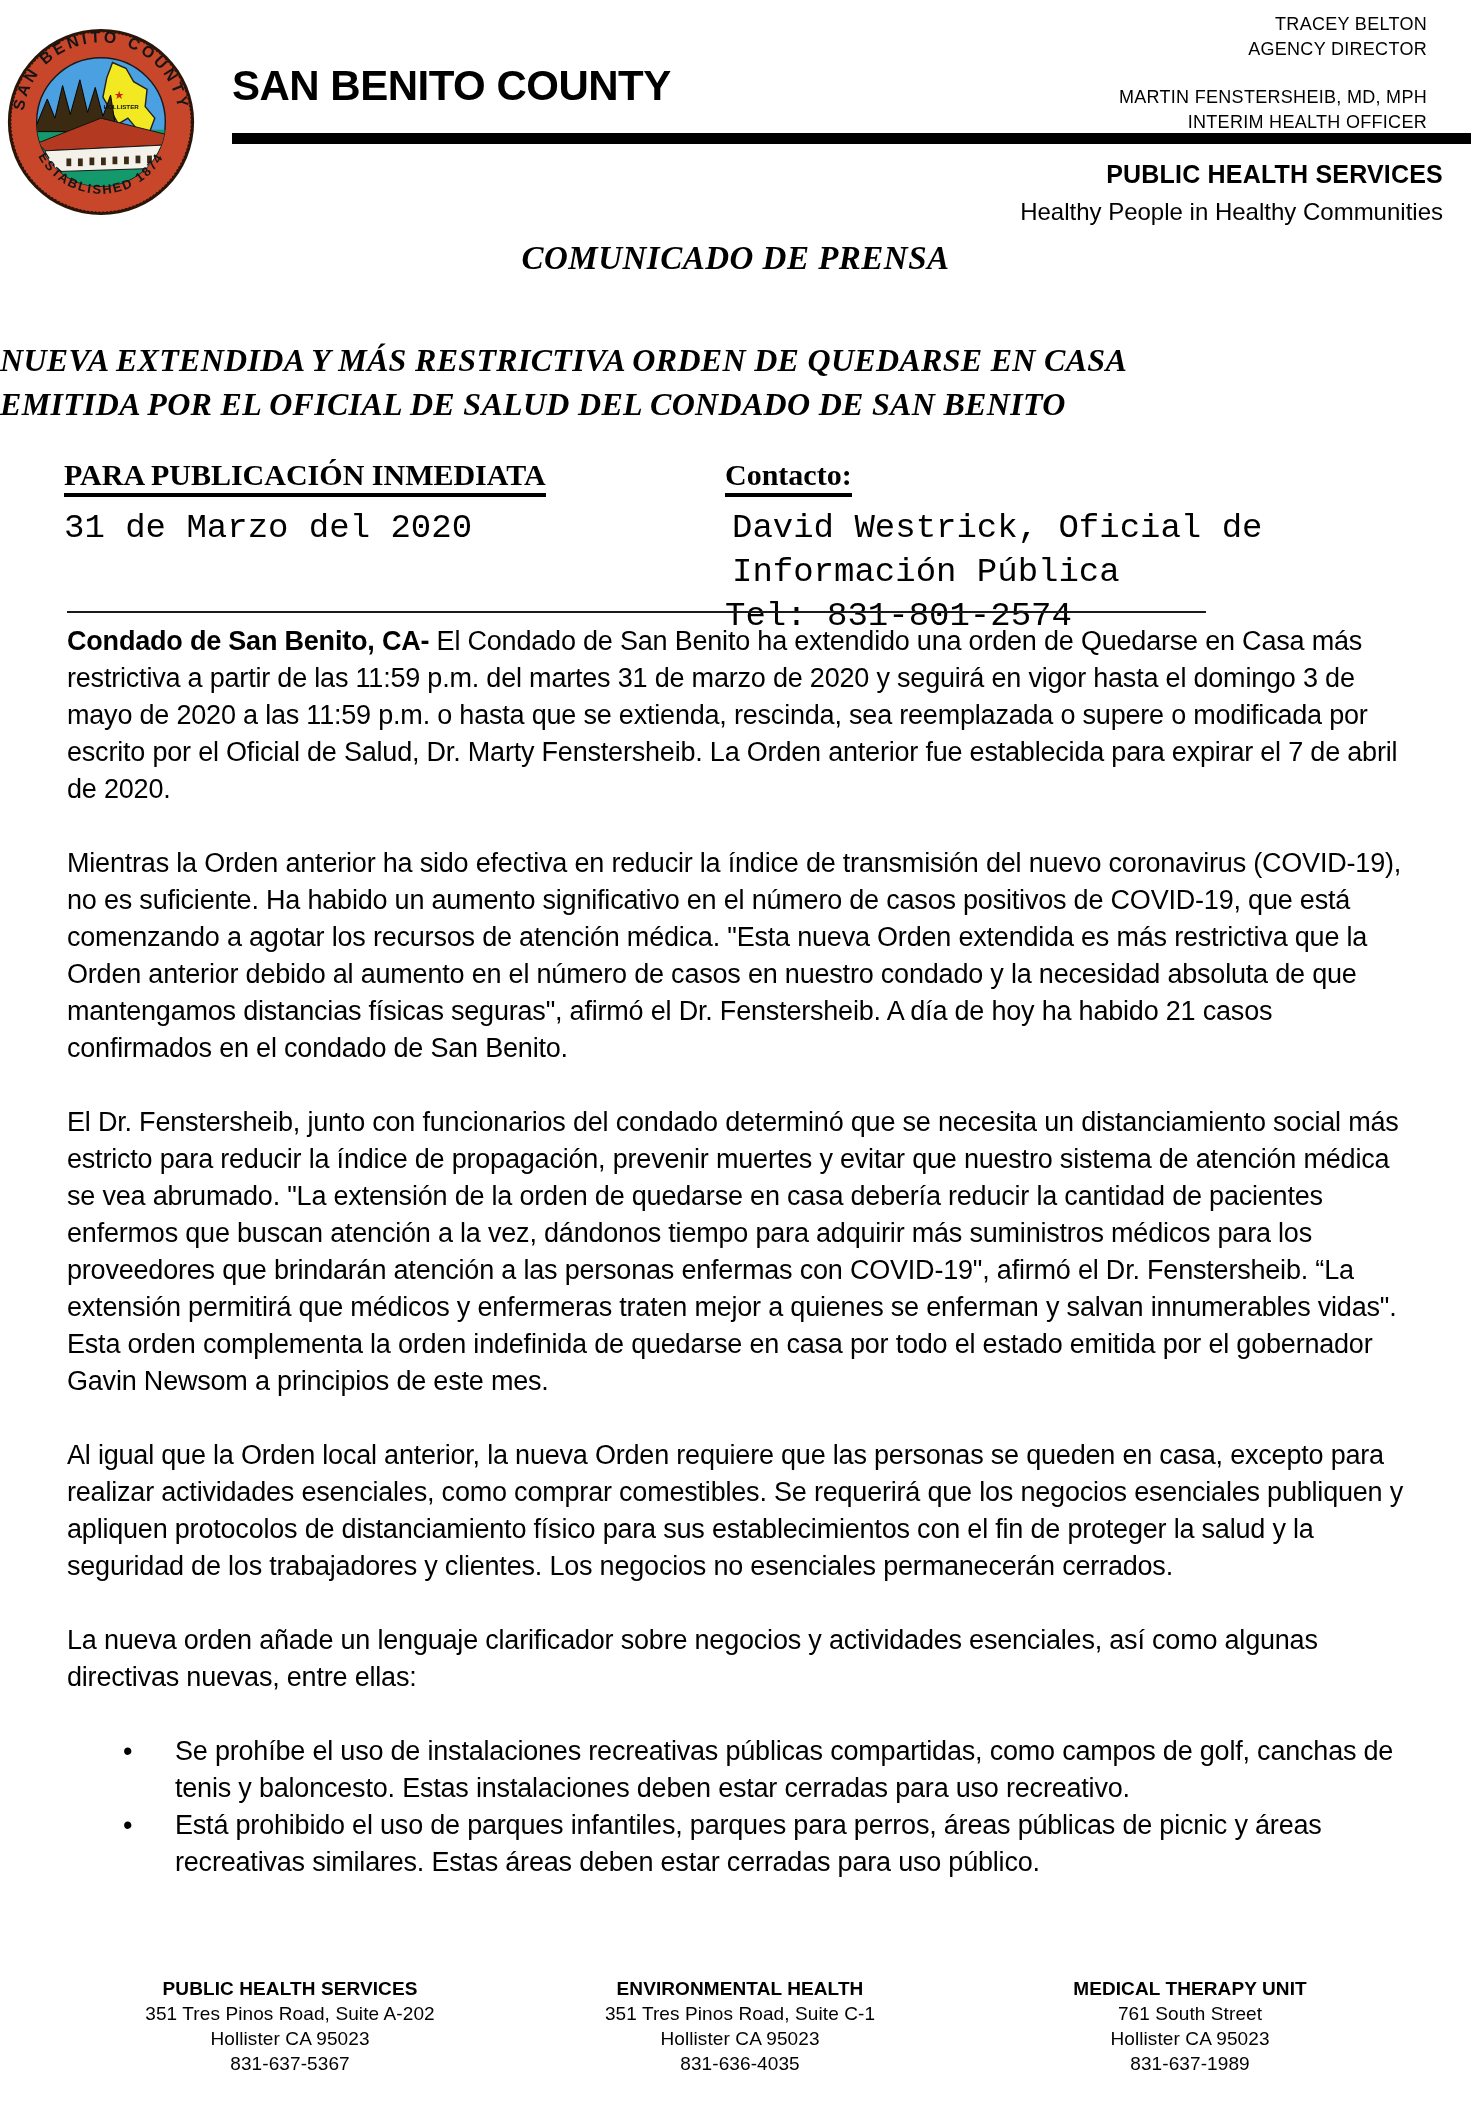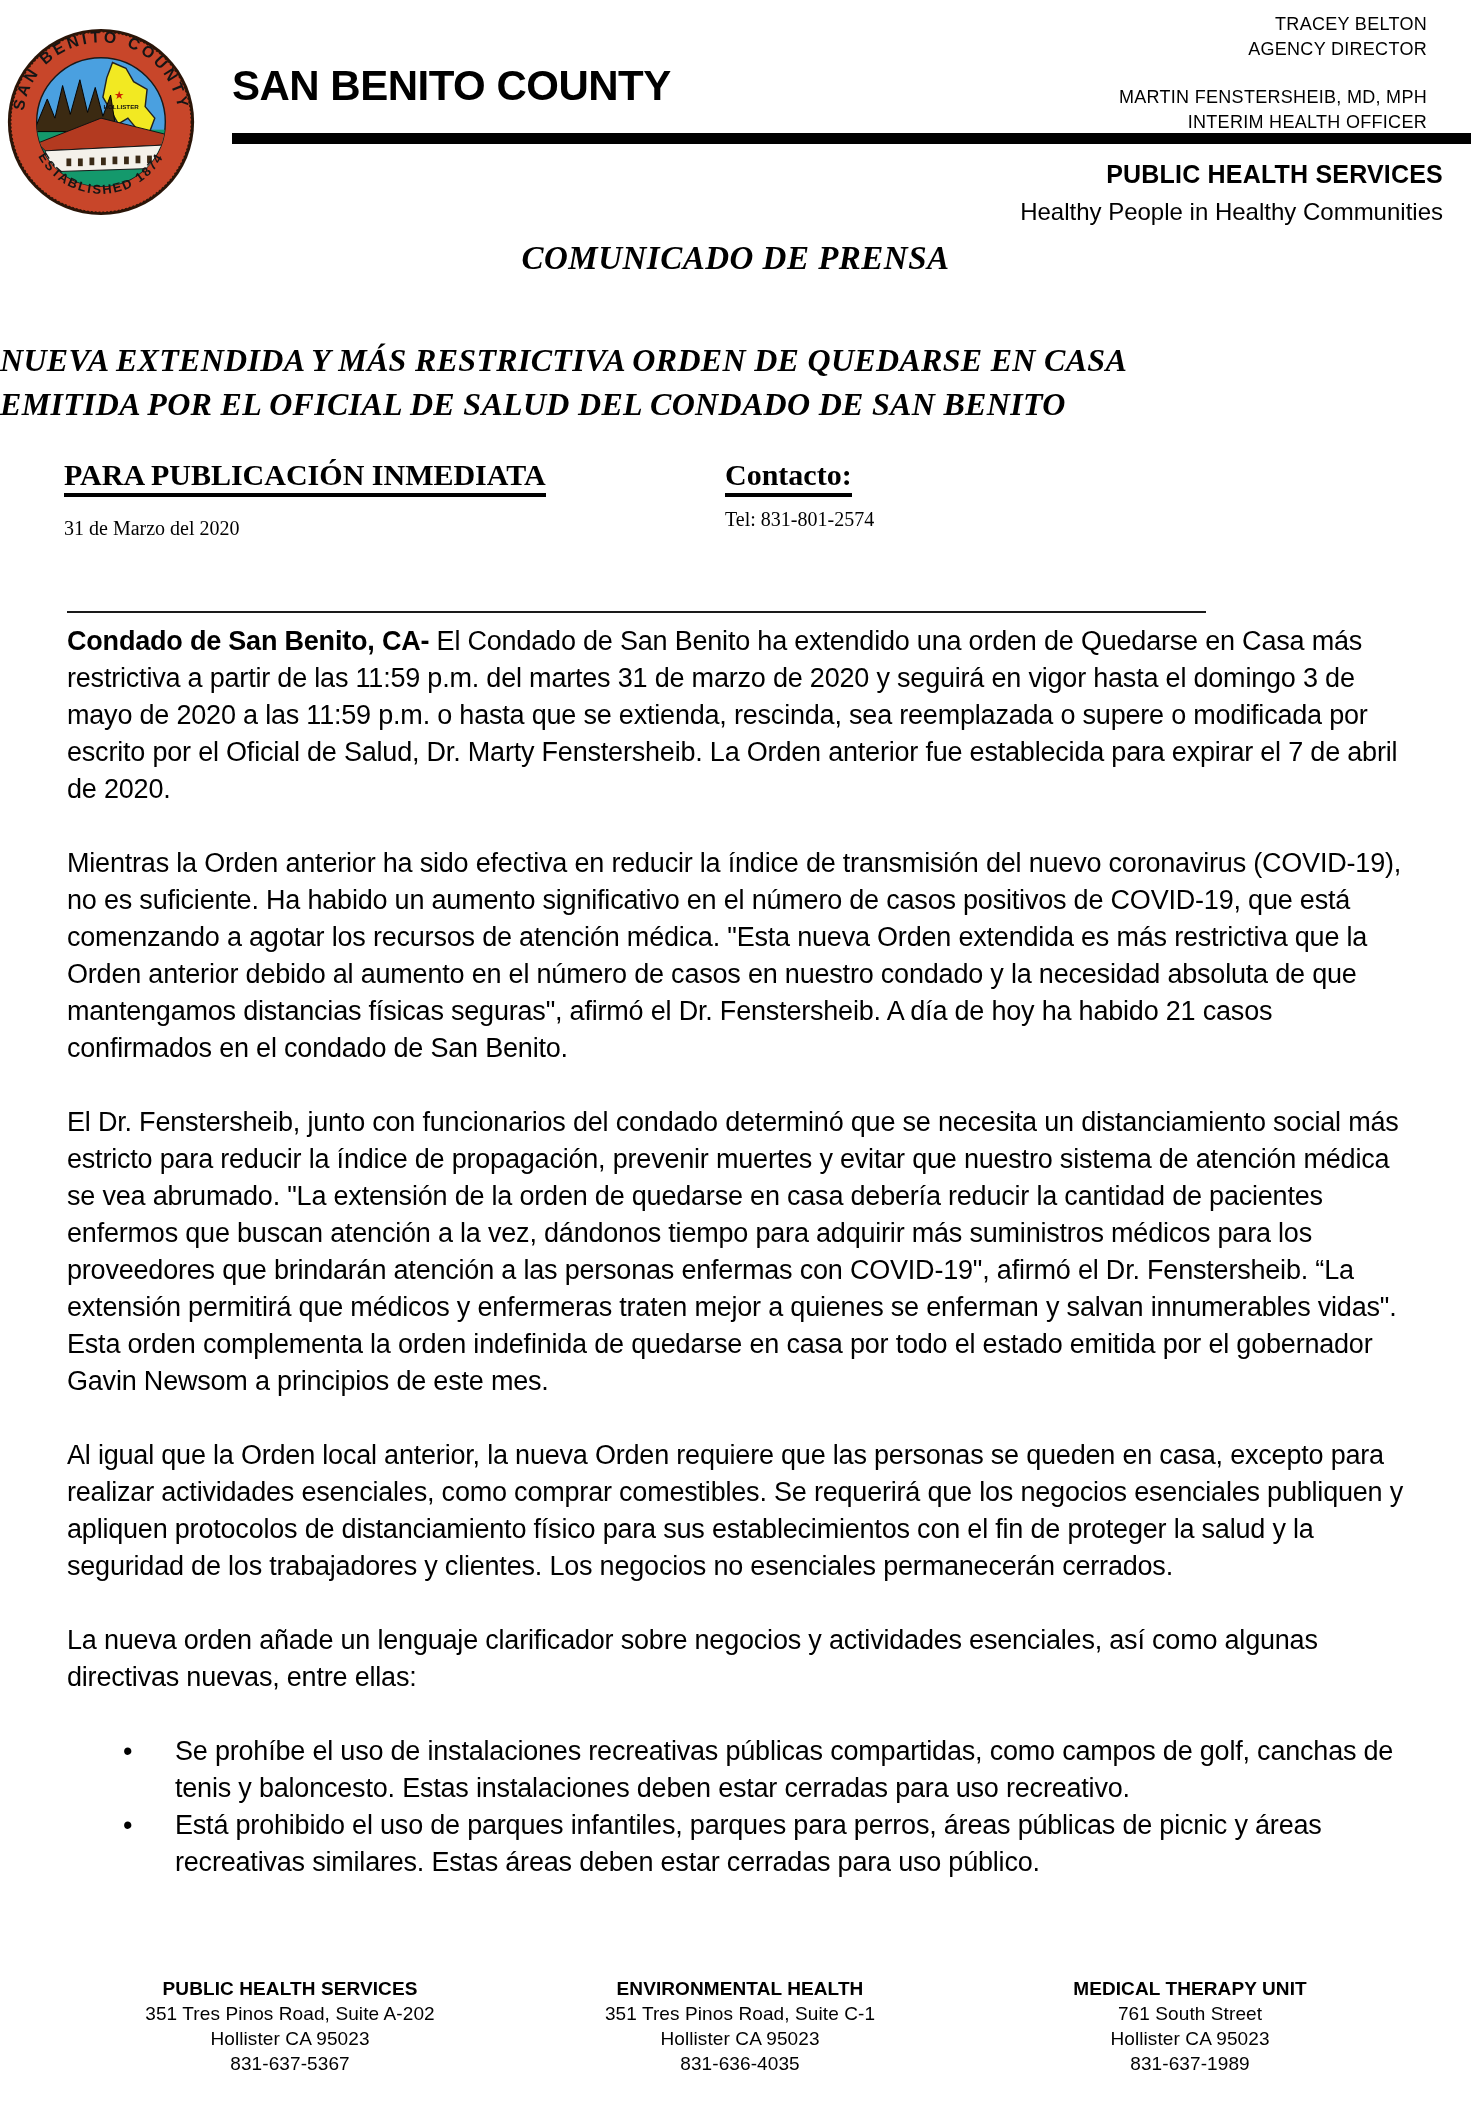--- a/index.html
+++ b/index.html
@@ -39,21 +39,21 @@
     font-size:32px; font-weight:bold; font-style:italic; line-height:44px; letter-spacing:0.3px;margin-top:20px;
   }
   .release-row { font-family:"Liberation Serif","DejaVu Serif",serif; }
   .release-left  { position:absolute; left:52px;  top:458px;margin-left:12px; }
   .release-right { position:absolute; left:725px; top:458px; }
   .u-head {
     display:inline-block; font-size:30px; font-weight:bold;
     border-bottom:4px solid #000; padding-bottom:1px;
     font-family:"Liberation Serif","DejaVu Serif",serif;
   }
-  .release-line { font-size:20px; line-height:44px; font-family:Liberation Serif, serif; }
+  .release-line { font-size:34px; line-height:44px; font-family:Liberation Mono, monospace; }
   .release-left .release-line { margin-top:9px; }
   .release-right .release-line.name { margin-top:9px; padding-left:7px; }
   
   .rule { position:absolute; left:67px; top:611px; width:1139px; height:2px; background:#1a1a1a; }
   .body-copy {
     position:absolute; left:67px; top:623px; width:1345px;
     font-size:27px; line-height:37px; letter-spacing:-0.2px;
   }
   .body-copy p { margin:0 0 37px 0; }
   .lead { font-weight:bold; }
@@ -137,20 +137,21 @@
     <div>NUEVA EXTENDIDA Y MÁS RESTRICTIVA ORDEN DE QUEDARSE EN CASA</div>
     <div>EMITIDA POR EL OFICIAL DE SALUD DEL CONDADO DE SAN BENITO</div>
   </div>
 
   <div class="release-row release-left">
     <span class="u-head">PARA PUBLICACIÓN INMEDIATA</span>
     <div class="release-line">31 de Marzo del 2020</div>
   </div>
   <div class="release-row release-right">
     <span class="u-head">Contacto:</span>
+    <div class="release-line name">David Westrick, Oficial de Información Pública</div>
     <div class="release-line">Tel: 831-801-2574</div>
   </div>
 
   <div class="rule"></div>
 
   <div class="body-copy">
     <p><span class="lead">Condado de San Benito, CA-</span><span> El Condado de San Benito ha extendido una orden de Quedarse en Casa más restrictiva a partir de las 11:59 p.m. del martes 31 de marzo de 2020 y seguirá en vigor hasta el domingo 3 de mayo de 2020 a las 11:59 p.m. o hasta que se extienda, rescinda, sea reemplazada o supere o modificada por escrito por el Oficial de Salud, Dr. Marty Fenstersheib. La Orden anterior fue establecida para expirar el 7 de abril de 2020.</span></p>
     <p><span>Mientras la Orden anterior ha sido efectiva en reducir la índice de transmisión del nuevo coronavirus (COVID-19), no es suficiente. Ha habido un aumento significativo en el número de casos positivos de COVID-19, que está comenzando a agotar los recursos de atención médica. "Esta nueva Orden extendida es más restrictiva que la Orden anterior debido al aumento en el número de casos en nuestro condado y la necesidad absoluta de que mantengamos distancias físicas seguras", afirmó el Dr. Fenstersheib. A día de hoy ha habido 21 casos confirmados en el condado de San Benito.</span></p>
     <p><span>El Dr. Fenstersheib, junto con funcionarios del condado determinó que se necesita un distanciamiento social más estricto para reducir la índice de propagación, prevenir muertes y evitar que nuestro sistema de atención médica se vea abrumado. "La extensión de la orden de quedarse en casa debería reducir la cantidad de pacientes enfermos que buscan atención a la vez, dándonos tiempo para adquirir más suministros médicos para los proveedores que brindarán atención a las personas enfermas con COVID-19", afirmó el Dr. Fenstersheib. “La extensión permitirá que médicos y enfermeras traten mejor a quienes se enferman y salvan innumerables vidas". Esta orden complementa la orden indefinida de quedarse en casa por todo el estado emitida por el gobernador Gavin Newsom a principios de este mes.</span></p>
     <p><span>Al igual que la Orden local anterior, la nueva Orden requiere que las personas se queden en casa, excepto para realizar actividades esenciales, como comprar comestibles. Se requerirá que los negocios esenciales publiquen y apliquen protocolos de distanciamiento físico para sus establecimientos con el fin de proteger la salud y la seguridad de los trabajadores y clientes. Los negocios no esenciales permanecerán cerrados.</span></p>

